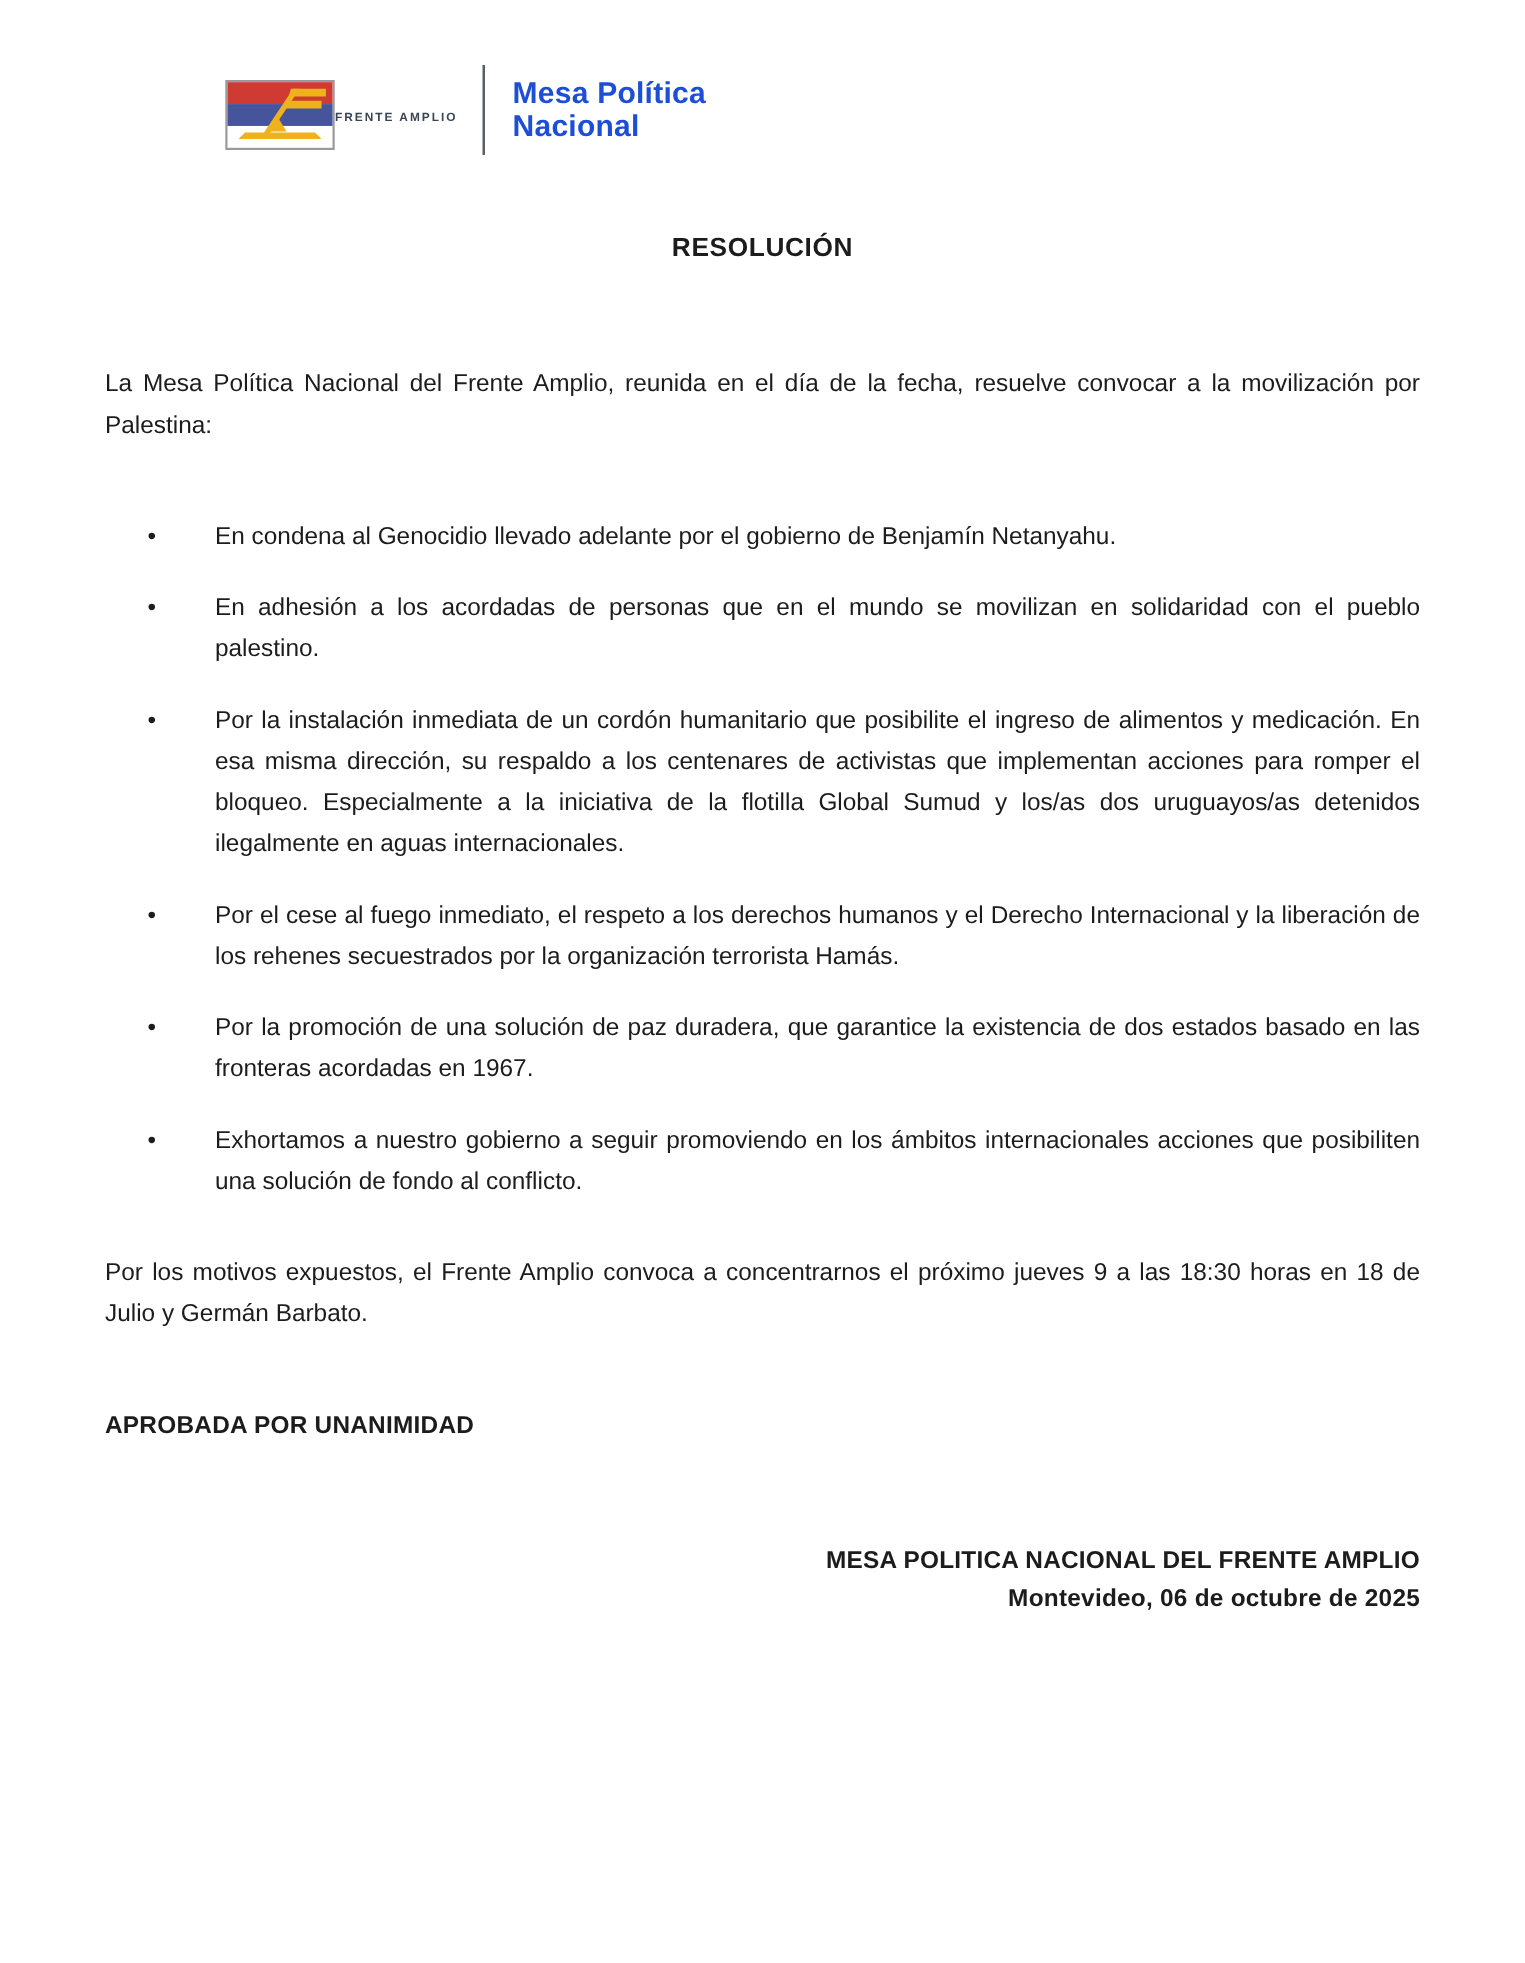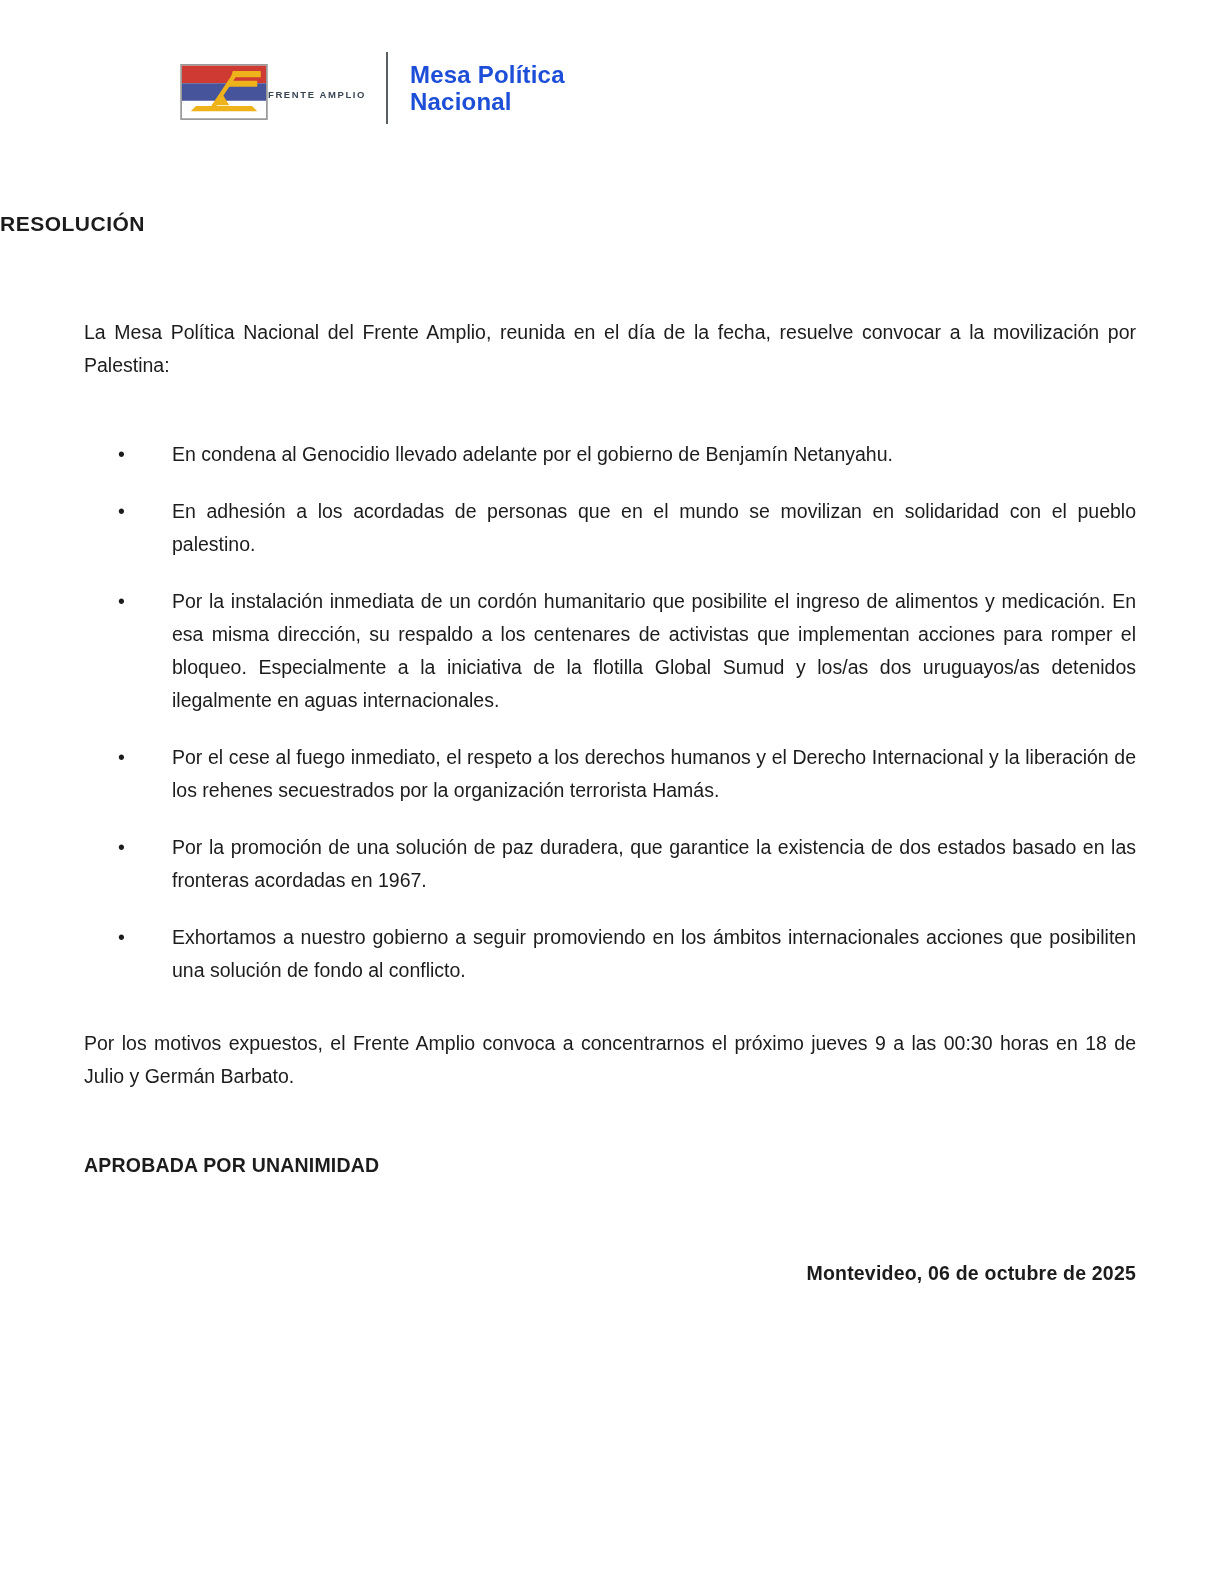--- a/index.html
+++ b/index.html
@@ -44,21 +44,22 @@
   .unit-name {
     font-size: 24px;
     line-height: 27px;
     font-weight: bold;
     color: #1d4ed8;
     padding-bottom: 8px;
     letter-spacing: 0.2px;
   }
   
   .doc-title {
-    margin-top: 80px;
+    margin-top: 55px;
+    text-align: center;
     font-size: 21px;
     font-weight: bold;
     letter-spacing: 0.5px;
   }
   .doc-body {
     padding: 0 84px;
     font-size: 19.5px;
     line-height: 33px;
   }
   .intro {
@@ -152,22 +153,23 @@
       <div class="bullet-item">
         <span class="bullet-marker">•</span>
         <span>Por la promoción de una solución de paz duradera, que garantice la existencia de dos estados basado en las fronteras acordadas en 1967.</span>
       </div>
       <div class="bullet-item">
         <span class="bullet-marker">•</span>
         <span>Exhortamos a nuestro gobierno a seguir promoviendo en los ámbitos internacionales acciones que posibiliten una solución de fondo al conflicto.</span>
       </div>
     </div>
 
-    <p class="closing">Por los motivos expuestos, el Frente Amplio convoca a concentrarnos el próximo jueves 9 a las 00:30 horas en 18 de Julio y Germán Barbato.</p>
+    <p class="closing">Por los motivos expuestos, el Frente Amplio convoca a concentrarnos el próximo jueves 9 a las 18:30 horas en 18 de Julio y Germán Barbato.</p>
 
     <div class="approval">APROBADA POR UNANIMIDAD</div>
 
     <div class="signature">
+      <div>MESA POLITICA NACIONAL DEL FRENTE AMPLIO</div>
       <div>Montevideo, 06 de octubre de 2025</div>
     </div>
 
   </div>
 </div>
 
 </body></html>

